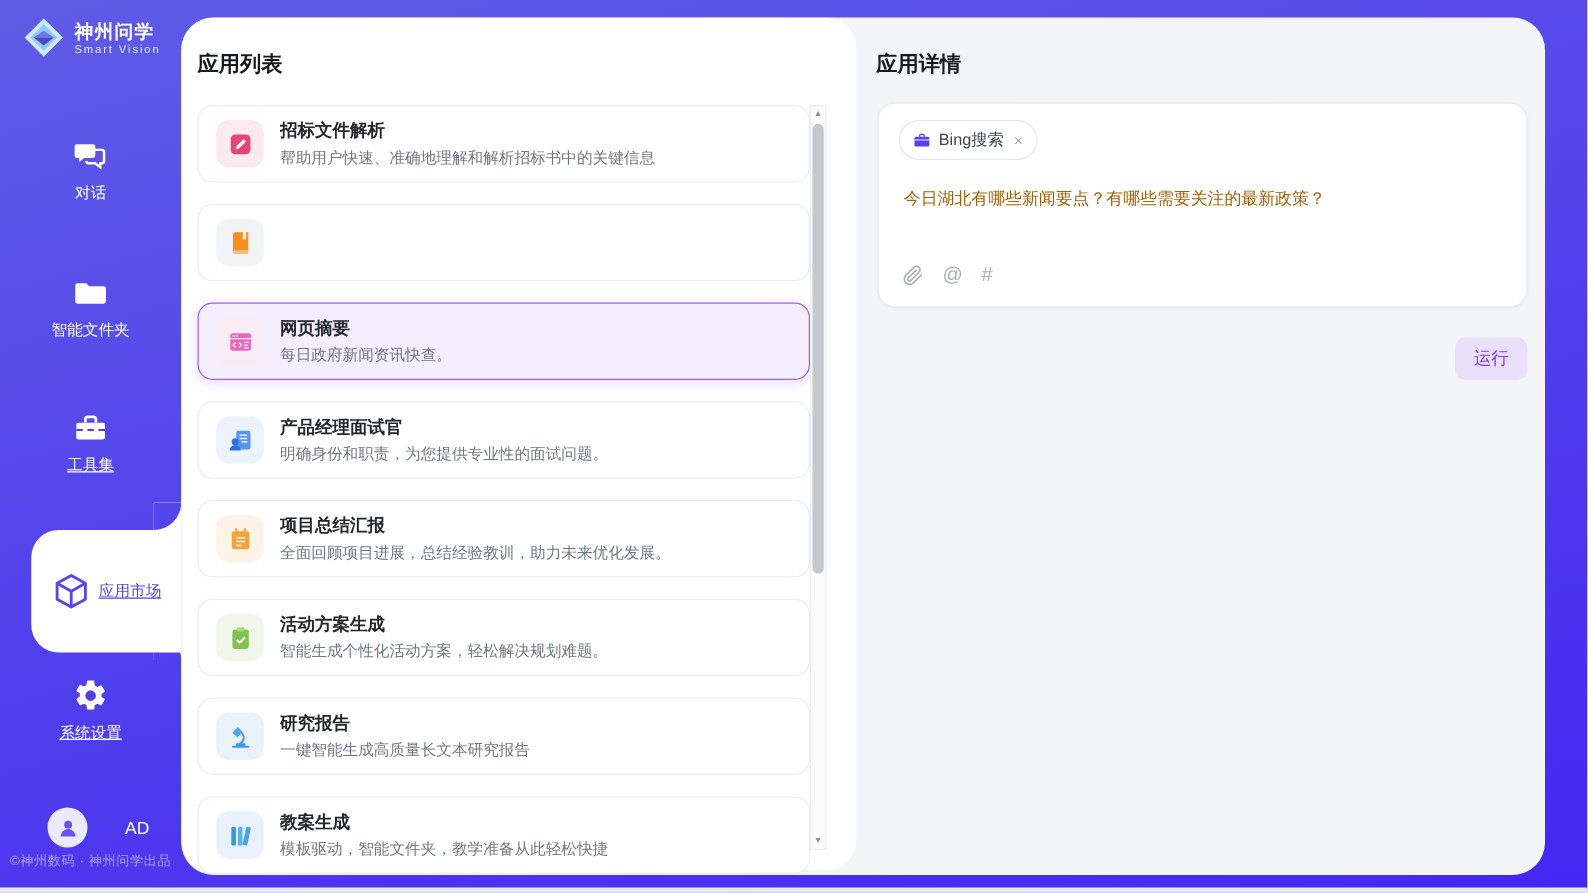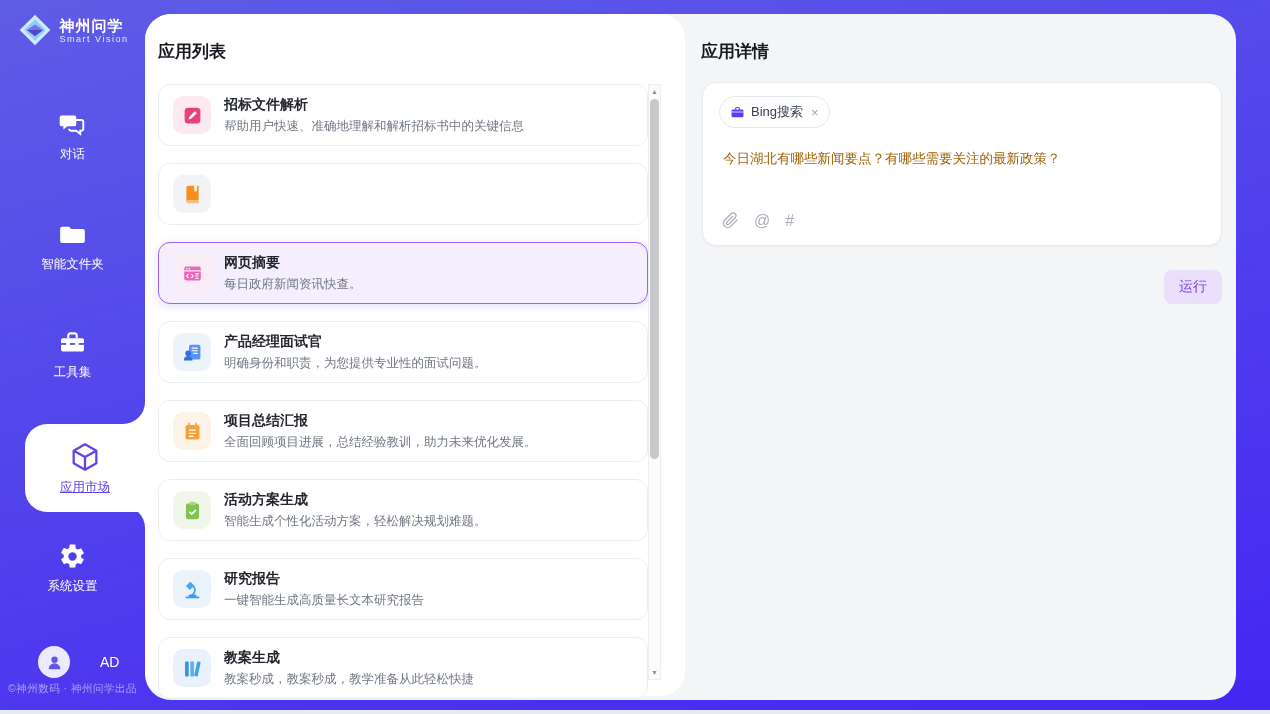--- a/index.html
+++ b/index.html
@@ -11,25 +11,25 @@
 
   
   .sidebar{position:absolute;left:0;top:0;width:145px;height:100%;z-index:3;}
   .logo{position:absolute;top:12px;left:0;width:145px;display:flex;align-items:center;justify-content:center;gap:7px;}
   .logo svg{width:36px;height:36px;}
   .logo-name{color:#fff;font-size:15px;font-weight:bold;letter-spacing:1px;line-height:17px;}
   .logo-tag{color:#e4e7ff;font-size:9px;letter-spacing:1.5px;}
   .nav-item{position:absolute;left:0;width:145px;display:flex;flex-direction:column;align-items:center;gap:7px;cursor:pointer;}
   .nav-item svg{width:29px;height:29px;}
   .nav-label{color:#fff;font-size:12.5px;}
-  .nav-label.u{}
+  .nav-label.u{text-decoration:underline;}
   .ni-chat{top:110px;} .ni-folder{top:220px;} .ni-tools{top:328px;} .ni-settings{top:542px;}
   
-  .nav-active{position:absolute;left:25px;top:424px;width:120px;height:88px;background:#fff;
-              border-radius:22px 0 0 22px;display:flex;flex-direction:column;align-items:center;
+  .nav-active{position:absolute;left:25px;top:424px;width:120px;height:98px;background:#fff;
+              border-radius:22px 0 0 22px;display:flex;align-items:center;
               justify-content:center;gap:6px;cursor:pointer;z-index:2;}
   .nav-active svg{width:32px;height:32px;}
   .nav-active .nav-label{color:#5b43ea;text-decoration:underline;}
   .tc{position:absolute;left:123px;width:22px;height:22px;background:#fff;z-index:1;}
   .tc::after{content:'';position:absolute;inset:0;background-color:#4c33f0;
              background-image:linear-gradient(165deg,#5f5ce6 0%,#5244ec 45%,#4526f3 100%);
              background-attachment:fixed;}
   .tc-top{top:402px;} .tc-top::after{border-bottom-right-radius:100%;}
   .tc-bottom{top:506px;} .tc-bottom::after{border-top-right-radius:100%;}
   .user-row{position:absolute;left:38px;top:646px;display:flex;align-items:center;gap:30px;cursor:pointer;}
@@ -262,21 +262,21 @@
         <div class="card">
           <div class="chip" style="background: rgb(233, 242, 252);">
             <svg viewBox="0 0 24 24" fill="#2f9ae3">
                 <rect x="3.5" y="4" width="4.2" height="17" rx="1"></rect>
                 <rect x="9.5" y="4" width="4.2" height="17" rx="1" opacity=".75"></rect>
                 <rect x="15.5" y="4" width="4.2" height="17" rx="1" transform="rotate(12 17.6 12.5)" opacity=".9"></rect>
               </svg>
           </div>
           <div class="ct">
               <div class="cname">教案生成</div>
-          <div class="cdesc">教案秒成，教案秒成，教学准备从此轻松快捷</div>
+          <div class="cdesc">模板驱动，智能文件夹，教学准备从此轻松快捷</div>
             </div>
         </div>
       </div>
 
       <div class="sb">
         <div class="sb-arrow sb-up">▲</div>
         <div class="sb-thumb"></div>
         <div class="sb-arrow sb-down">▼</div>
       </div>
     </section>

